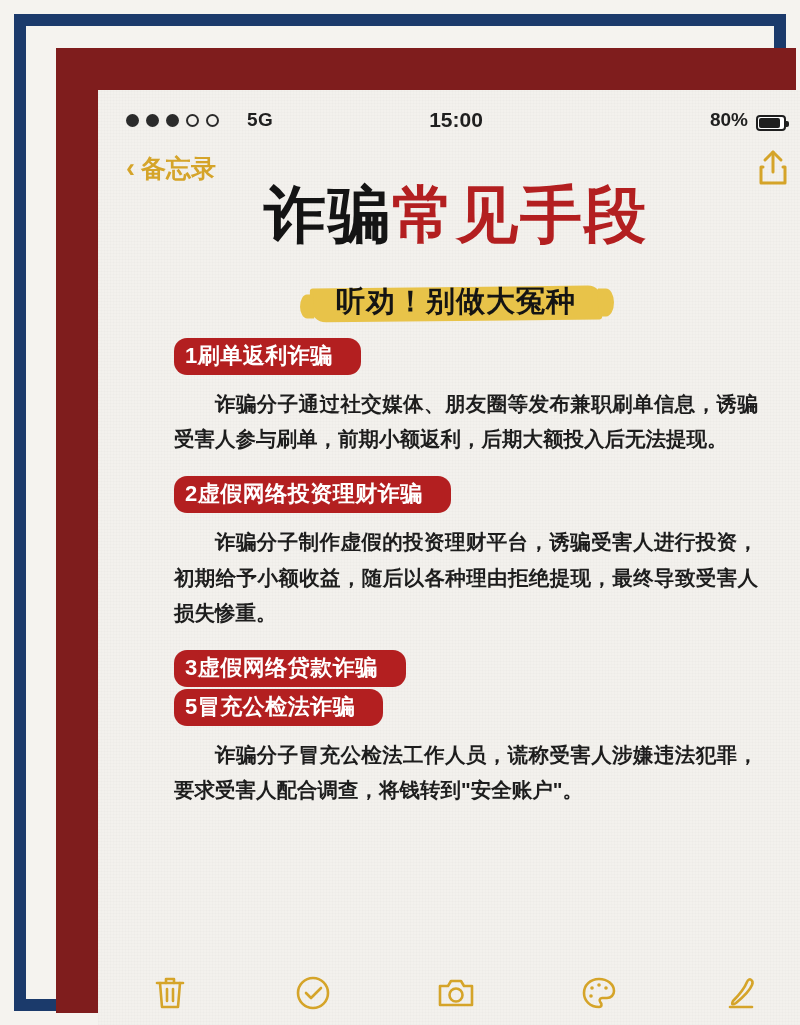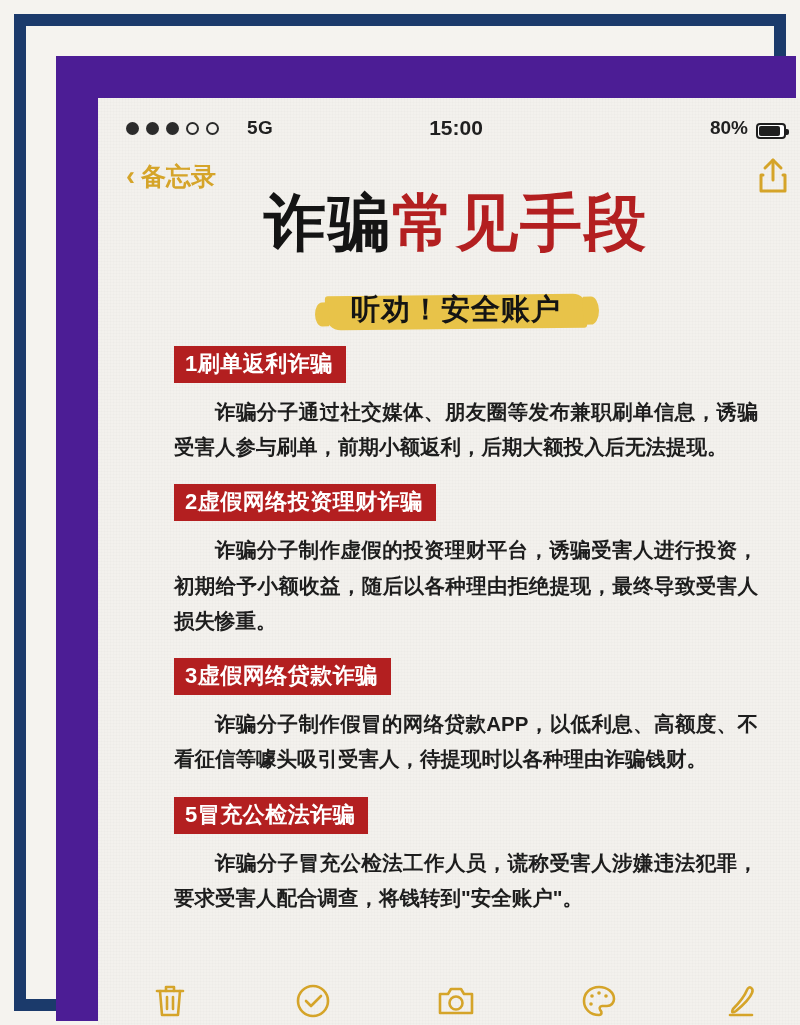--- a/index.html
+++ b/index.html
@@ -27,25 +27,25 @@
     position: absolute;
     left: 14px; top: 14px;
     width: 772px;
     height: 997px;
     box-sizing: border-box;
     border: 12px solid #1b3a6b;
     background: #f5f3ef;
   }
   .inner-white {
     position: absolute;
-    left: 30px; top: 30px;
+    left: 30px; top: 22px;
     width: 740px;
     height: 965px;
     box-sizing: border-box;
-    background: #4c1d95;
+    background: #7f1d1d;
   }
   .note-card {
     position: absolute;
     left: 42px; top: 42px;
     width: 716px;
     height: 941px;
     box-sizing: border-box;
     background:
       repeating-linear-gradient(0deg, rgba(0,0,0,0.012) 0px, rgba(0,0,0,0.012) 1px, rgba(255,255,255,0) 1px, rgba(255,255,255,0) 3px),
       repeating-linear-gradient(90deg, rgba(0,0,0,0.012) 0px, rgba(0,0,0,0.012) 1px, rgba(255,255,255,0) 1px, rgba(255,255,255,0) 3px),
@@ -227,24 +227,25 @@
     left: 0; top: 248px;
     width: 716px;
   }
   .section { margin-bottom: 2px; }
   .sec-head {
     display: inline-block;
     background: #b31f20;
     color: #ffffff;
     font-size: 22px;
     font-weight: bold;
-    padding: 5px 13px 6px 11px;
+    padding: 5px 28px 6px 11px;
     margin-left: 76px;
     letter-spacing: 0.5px;
     line-height: 1.18;
+    border-radius: 13px;
   }
   .sec-body {
     margin: 11px 56px 20px 76px;
     font-size: 20.5px;
     line-height: 1.72;
     color: #1d1d1d;
     text-align: justify;
     text-indent: 2em;
     font-weight: bold;
   }
@@ -311,39 +312,38 @@
 
         <div class="title-wrap">
           <div class="main-title">
             <span class="t-black">诈骗</span><span class="t-red">常见手段</span>
           </div>
         </div>
 
         <div class="subtitle-wrap">
           <div class="subtitle">
             <span class="hl"></span>
-            <span class="txt">听劝！安全账户</span>
+            <span class="txt">听劝！别做大冤种</span>
           </div>
         </div>
 
         <div class="content">
 
           <div class="section">
             <div class="sec-head">1刷单返利诈骗</div>
             <div class="sec-body">诈骗分子通过社交媒体、朋友圈等发布兼职刷单信息，诱骗受害人参与刷单，前期小额返利，后期大额投入后无法提现。</div>
           </div>
 
           <div class="section">
             <div class="sec-head">2虚假网络投资理财诈骗</div>
             <div class="sec-body">诈骗分子制作虚假的投资理财平台，诱骗受害人进行投资，初期给予小额收益，随后以各种理由拒绝提现，最终导致受害人损失惨重。</div>
           </div>
 
           <div class="section">
             <div class="sec-head">3虚假网络贷款诈骗</div>
-            <div class="sec-body">诈骗分子制作假冒的网络贷款APP，以低利息、高额度、不看征信等噱头吸引受害人，待提现时以各种理由诈骗钱财。</div>
           </div>
 
           <div class="section">
           </div>
 
           <div class="section">
             <div class="sec-head">5冒充公检法诈骗</div>
             <div class="sec-body">诈骗分子冒充公检法工作人员，谎称受害人涉嫌违法犯罪，要求受害人配合调查，将钱转到"安全账户"。</div>
           </div>
 

